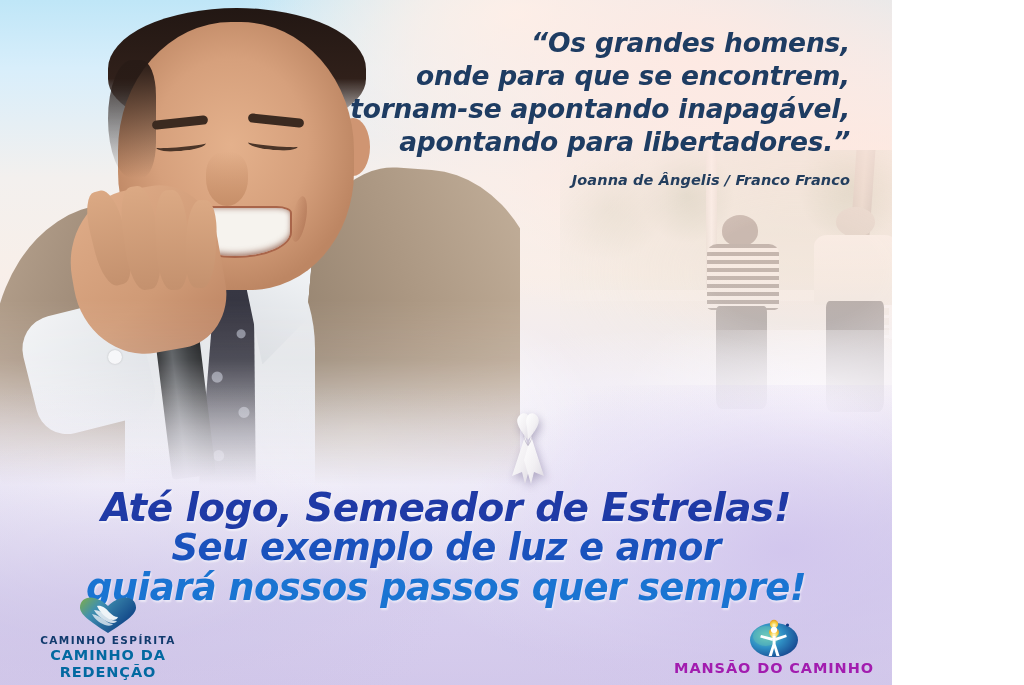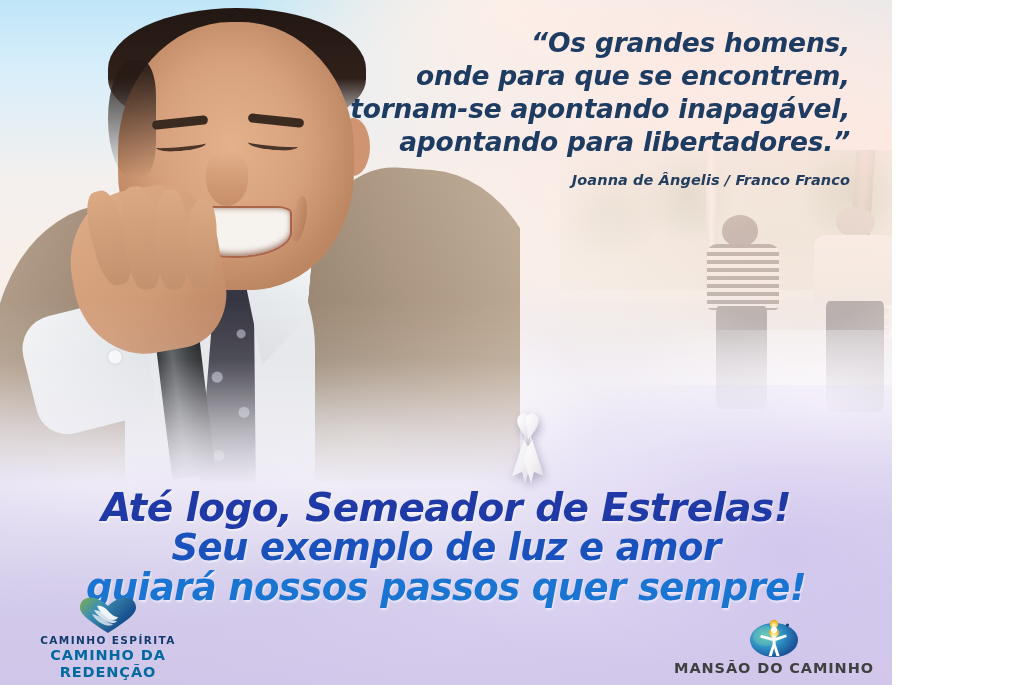--- a/index.html
+++ b/index.html
@@ -357,21 +357,21 @@
     font-size: 14.5px;
     letter-spacing: 0.9px;
     color: #0369a1;
     line-height: 17px;
   }
   .logo-text-r {
     font-family: "DejaVu Sans", sans-serif;
     font-weight: bold;
     font-size: 14.5px;
     letter-spacing: 0.9px;
-    color: #404040;
+    color: #a21caf;
     line-height: 17px;
     margin-top: 2px;
   }
 </style>
 </head>
 <body>
 
 <div id="poster">
 
   <div class="bg-sky"></div>

